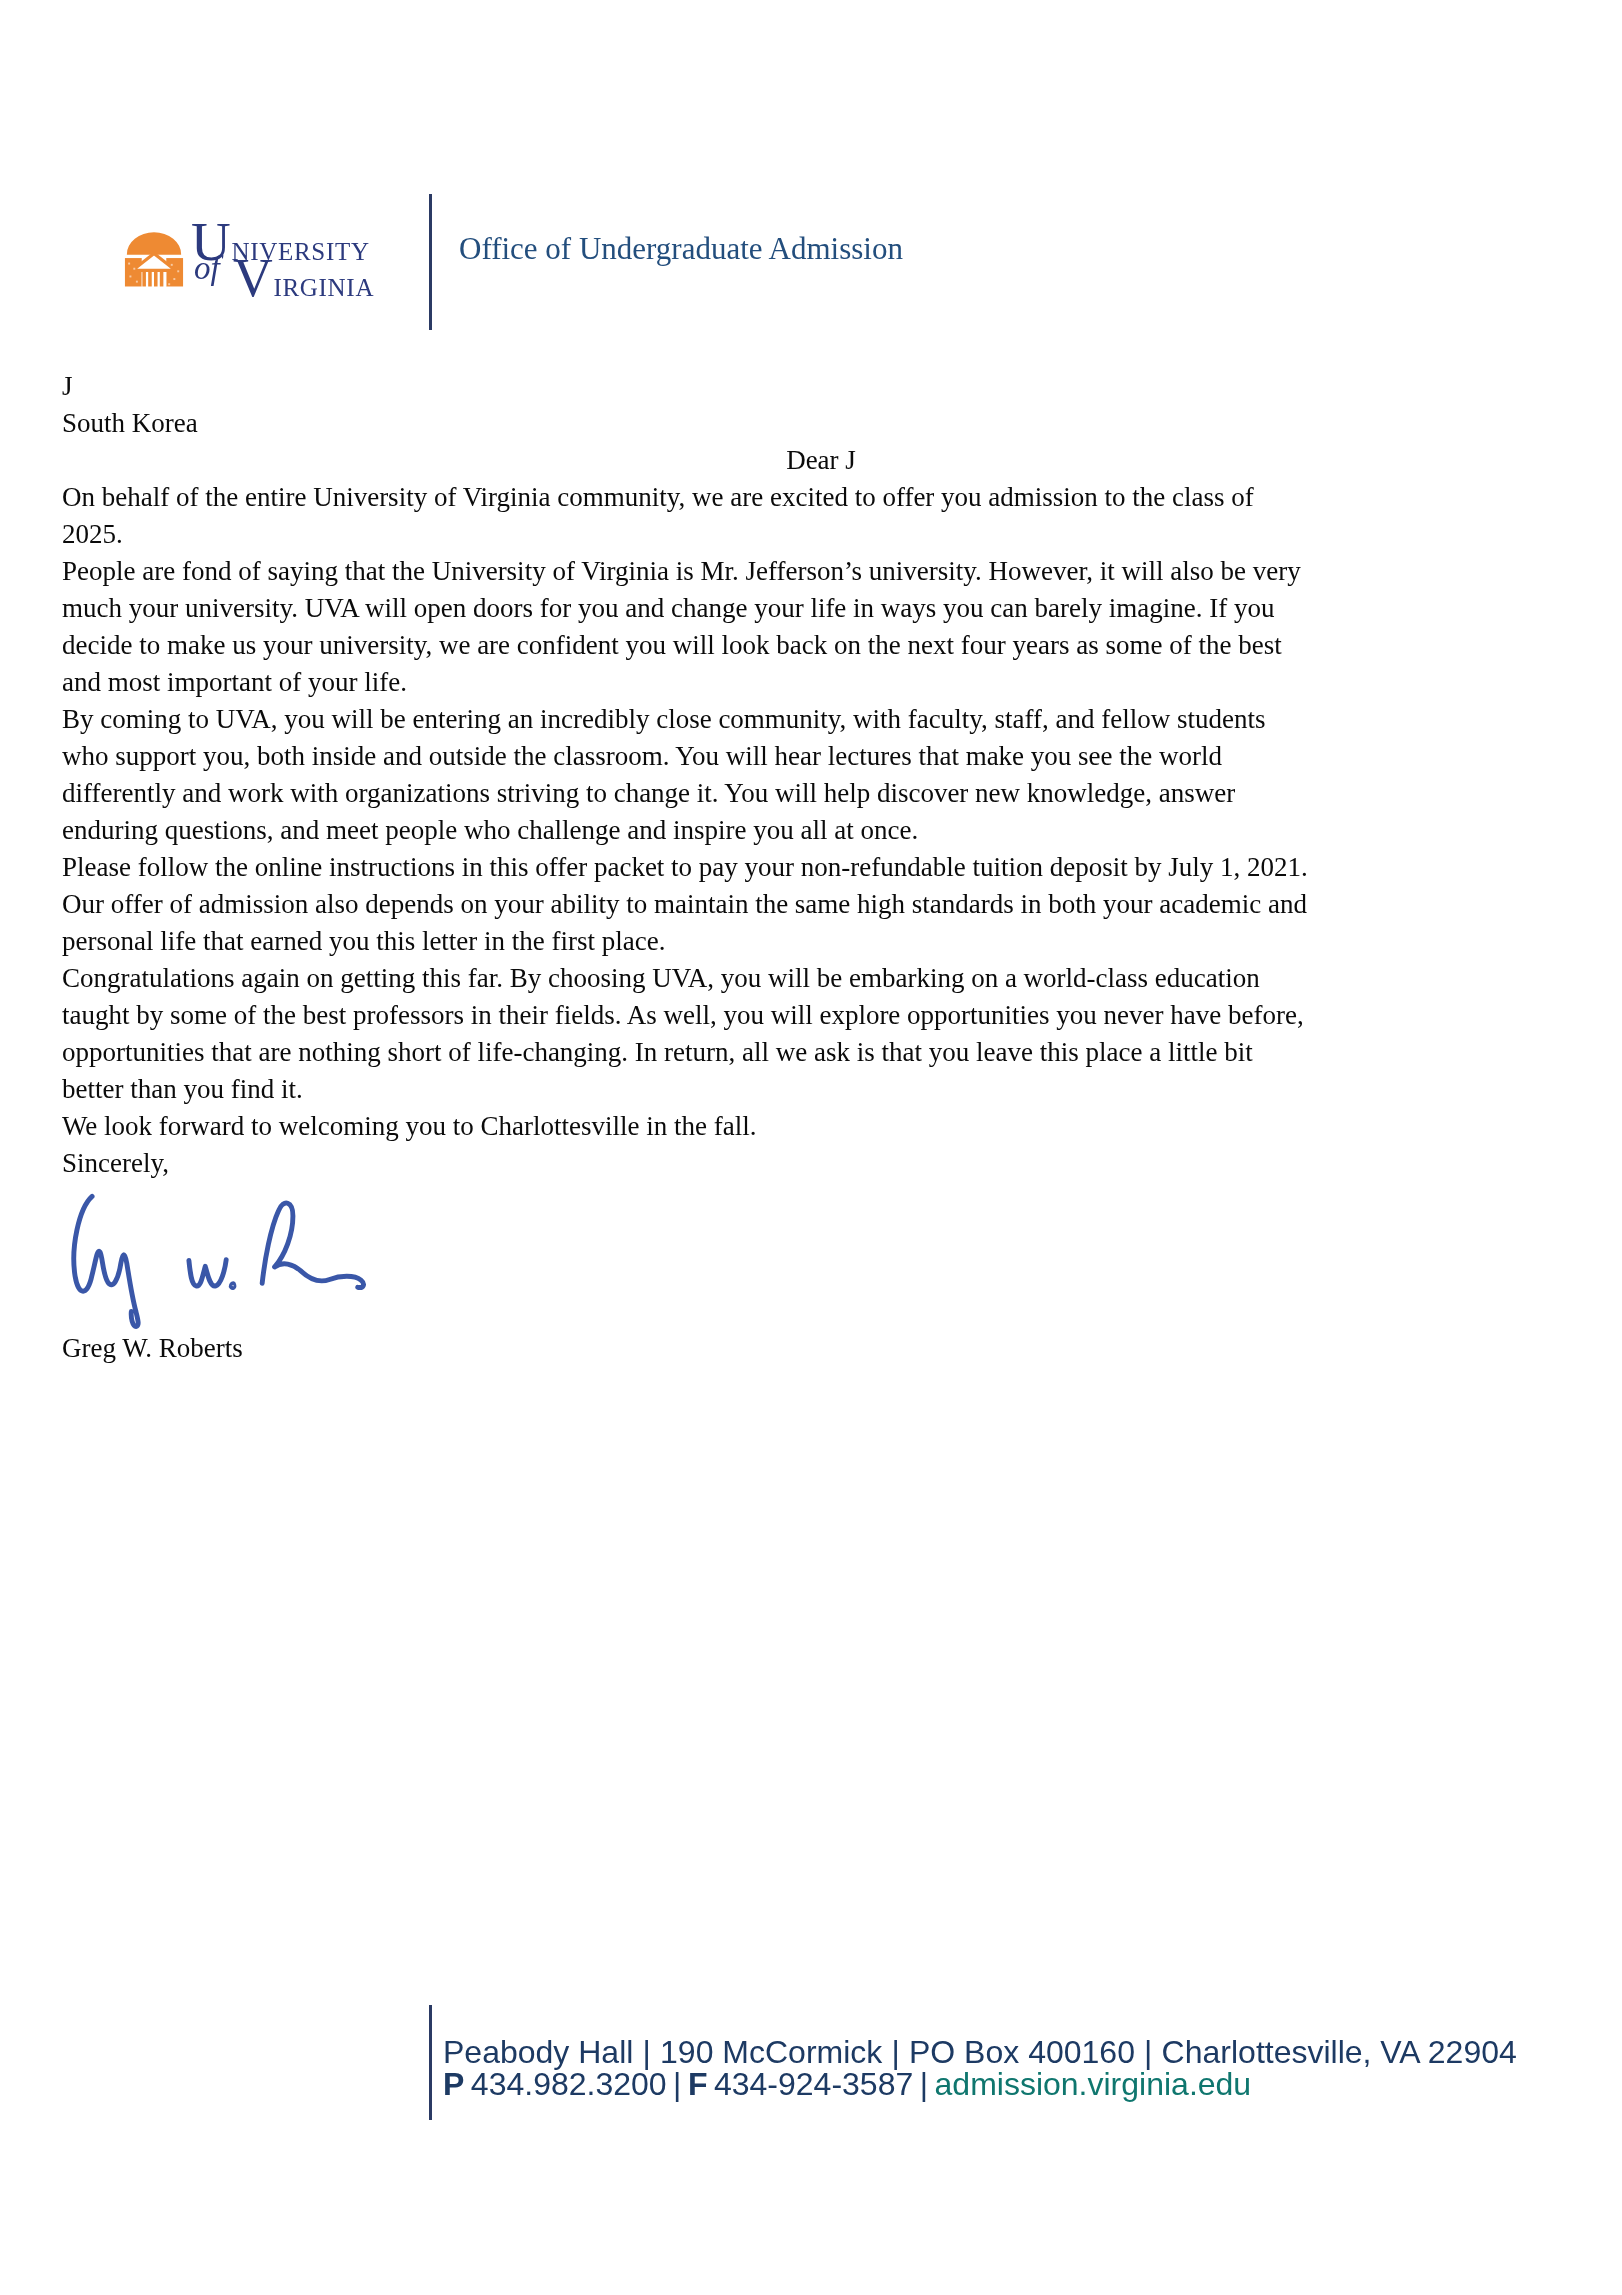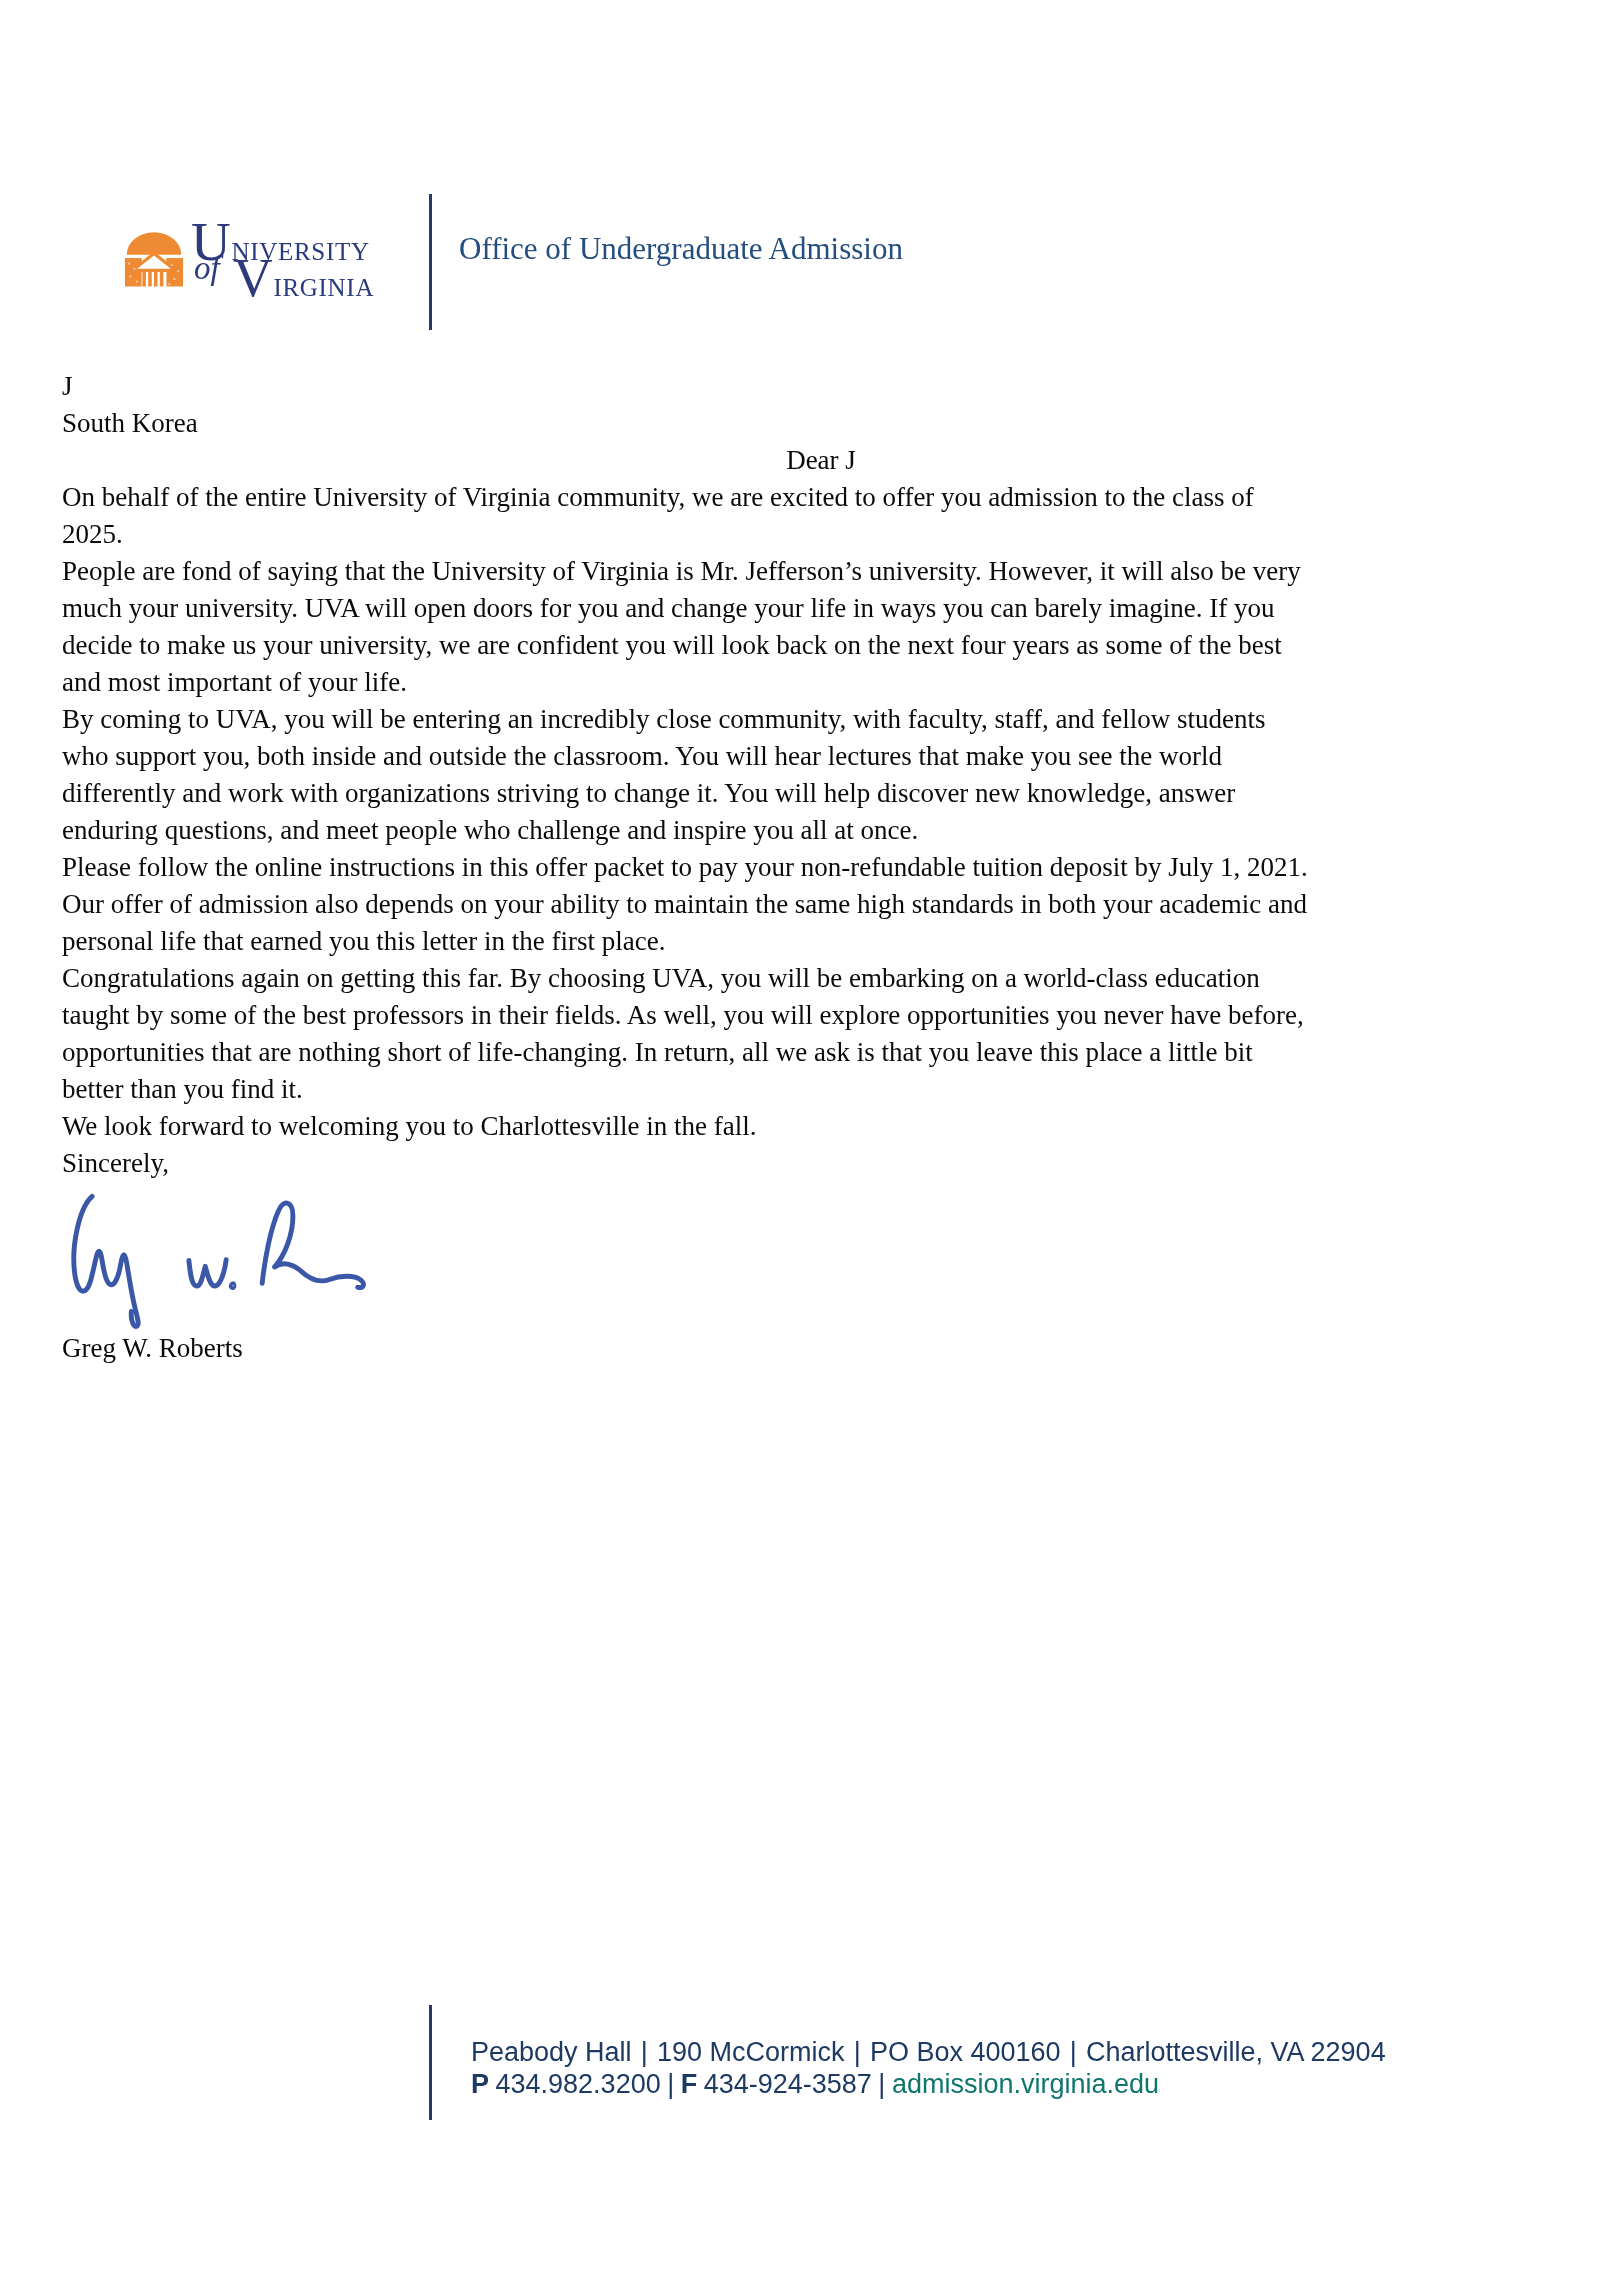--- a/index.html
+++ b/index.html
@@ -26,22 +26,22 @@
   .recipient-country { margin-top:105px; }
   .salutation { margin-top:38px;text-align:center; }
   .para { margin-top:38px; white-space:pre-line; }
   .valediction { margin-top:44px; }
   .signature-wrap { display:block; margin-top:5.2px; width:314px; height:143px; }
   .signer-name { margin-top:10.5px; }
 
   
   .ftr-divider { position:absolute; left:429px; top:2005px; width:2.6px; height:115px; background:#2b3a64; }
   .footer-text {
-    position:absolute; left:471px; top:2036px;
-    font-family:"Liberation Sans", sans-serif; font-size:27px; line-height:32px; color:#1d3a63;
+    position:absolute; left:443px; top:2036px;
+    font-family:"Liberation Sans", sans-serif; font-size:32px; line-height:32px; color:#1d3a63;
   }
   .sep1 { margin:0 9.2px; }
   .sep2 { margin:0 6.5px; }
   .contact-label { font-weight:700; margin-right:6.5px; }
   .website { color:#0f766e; text-decoration:none; }
 </style>
 </head>
 <body>
 
 <div class="page">

